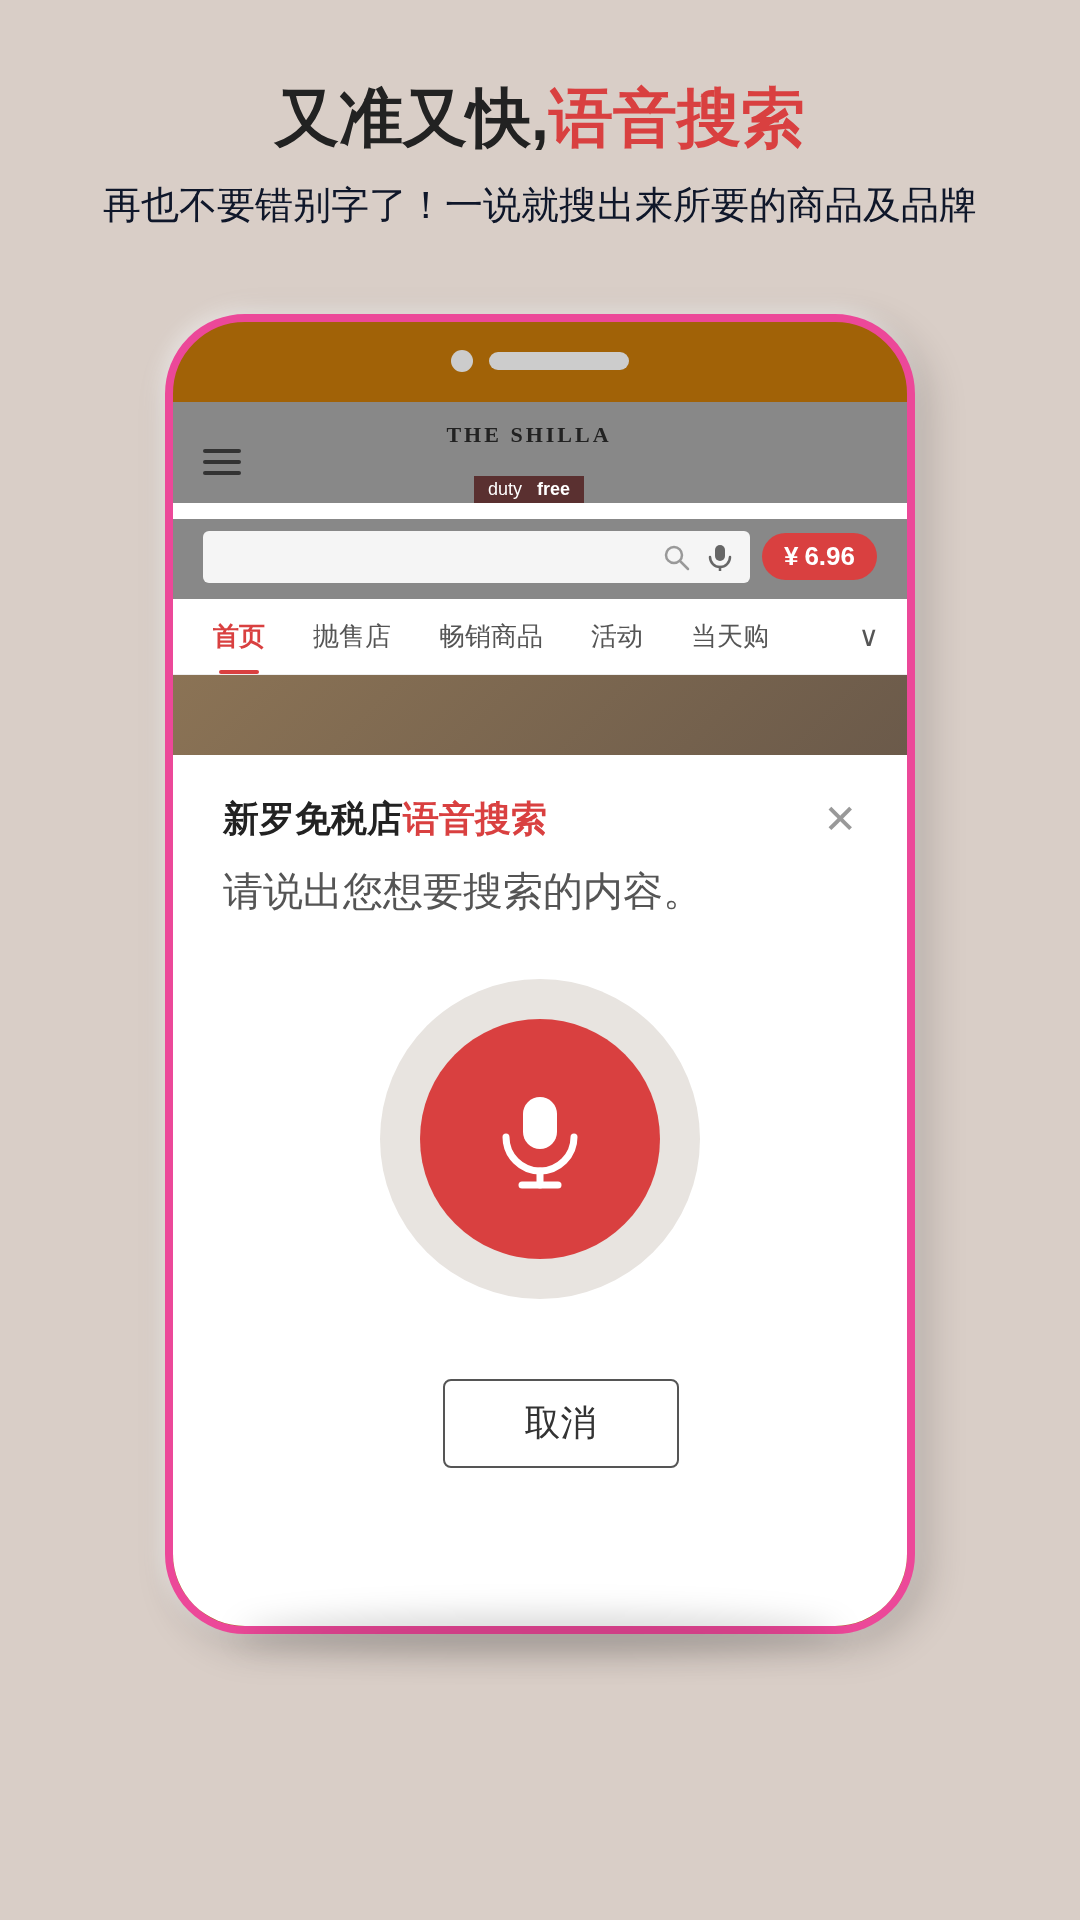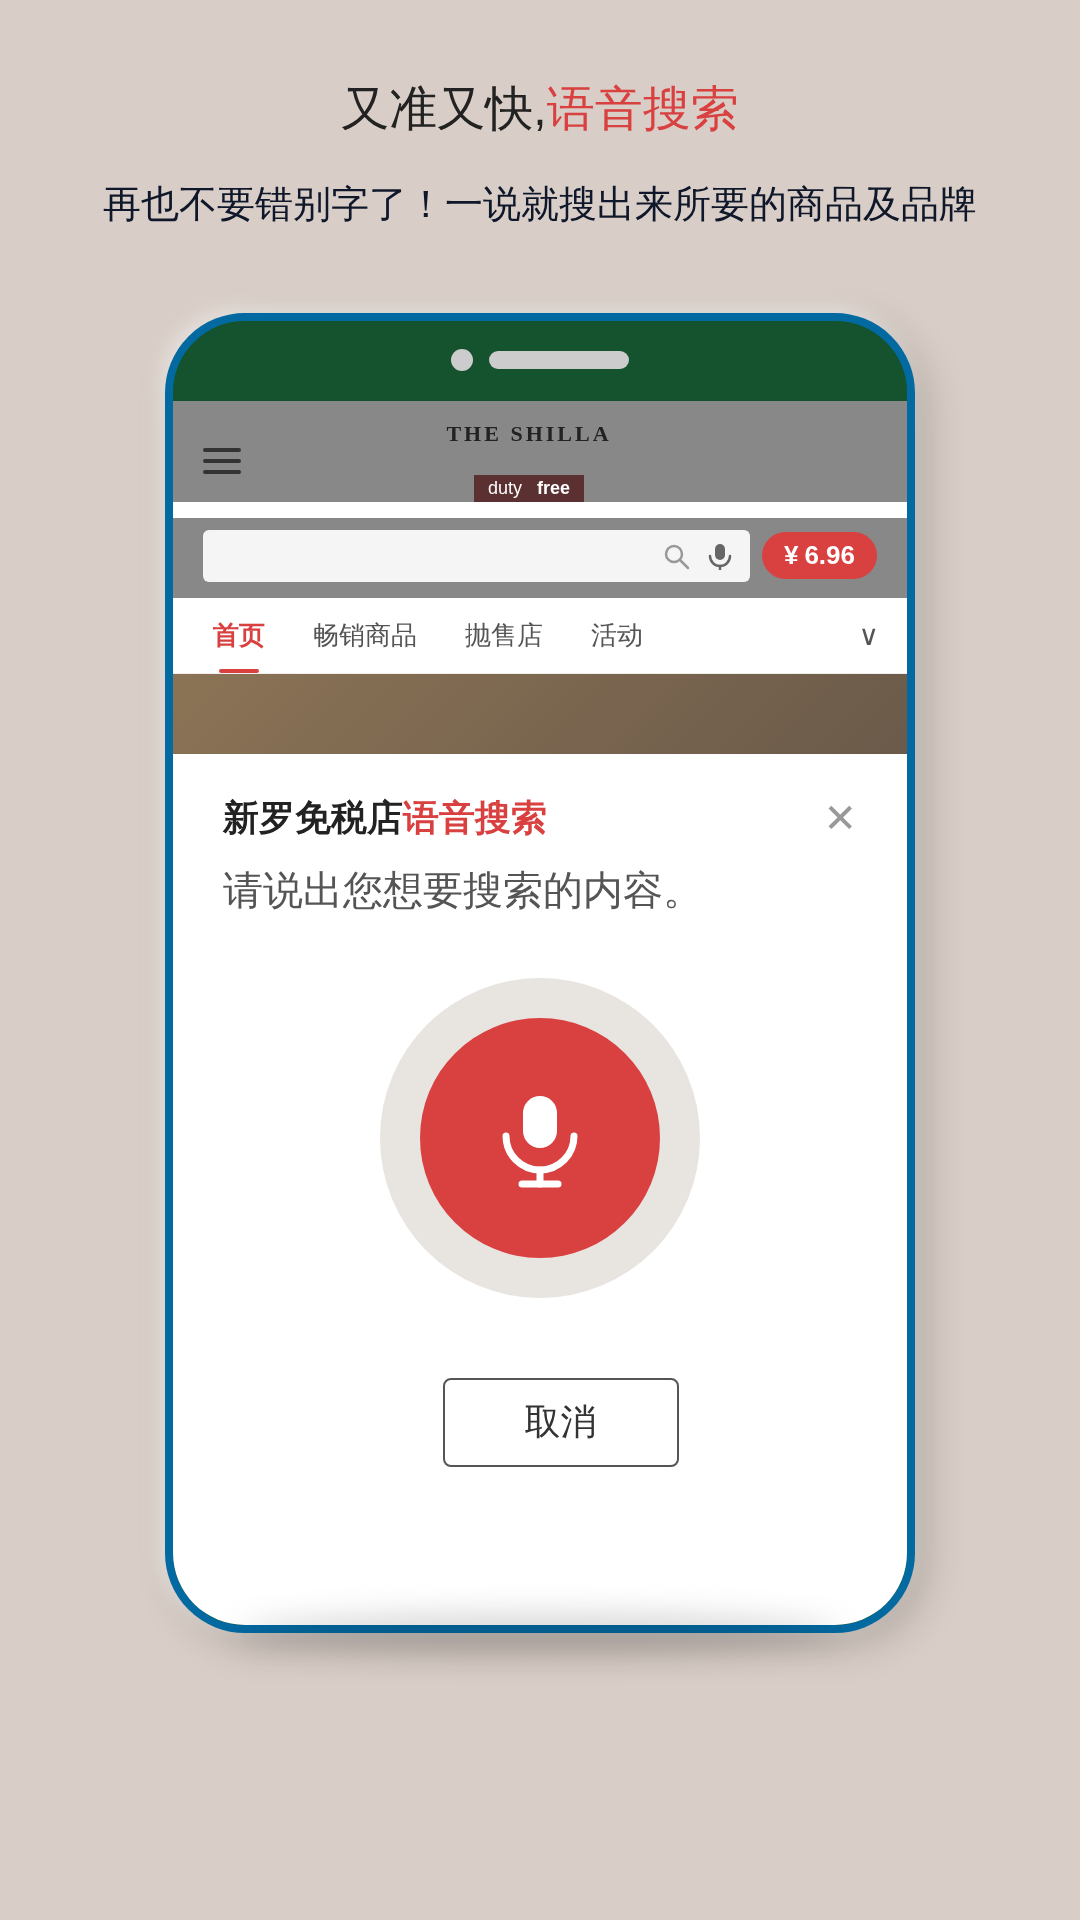--- a/index.html
+++ b/index.html
@@ -16,25 +16,25 @@
       overflow: hidden;
     }
 
     .page-header {
       width: 100%;
       text-align: center;
       padding: 80px 60px 40px;
     }
 
     .title-line {
-      font-size: 48px;
-      font-weight: 400;
+      font-size: 64px;
+      font-weight: 700;
       color: #222;
       line-height: 1.2;
-      margin-bottom: 38px;
+      margin-bottom: 20px;
     }
 
     .title-line .highlight {
       color: #d94040;
     }
 
     .subtitle {
       font-size: 38px;
       color: #0f172a;
       font-weight: 400;
@@ -43,23 +43,23 @@
 
     .phone-wrapper {
       position: relative;
       width: 750px;
       margin-top: 40px;
     }
 
     .phone-shell {
       width: 750px;
       height: 1320px;
-      background: #14532d;
+      background: #a16207;
       border-radius: 80px;
-      border: 8px solid #0369a1;
+      border: 8px solid #ec4899;
       box-shadow: 12px 12px 40px rgba(0,0,0,0.18), -4px -4px 20px rgba(255,255,255,0.6);
       position: relative;
       overflow: hidden;
     }
 
     
     .phone-top-bar {
       position: absolute;
       top: 28px;
       left: 50%;
@@ -398,23 +398,24 @@
           </svg>
         </div>
         <div class="balance-badge">
           <span>¥</span>
           <span>6.96</span>
         </div>
       </div>
 
       <div class="nav-tabs">
         <div class="nav-tab active">首页</div>
+        <div class="nav-tab">抛售店</div>
         <div class="nav-tab">畅销商品</div>
-        <div class="nav-tab">抛售店</div>
         <div class="nav-tab">活动</div>
+        <div class="nav-tab">当天购</div>
         <div class="nav-more">∨</div>
       </div>
 
       <div class="app-bg-area"></div>
 
       <div class="voice-modal">
 
         <div class="voice-modal-header">
           <div class="voice-modal-title">
             <span>新罗免税店</span><span class="highlight">语音搜索</span>

